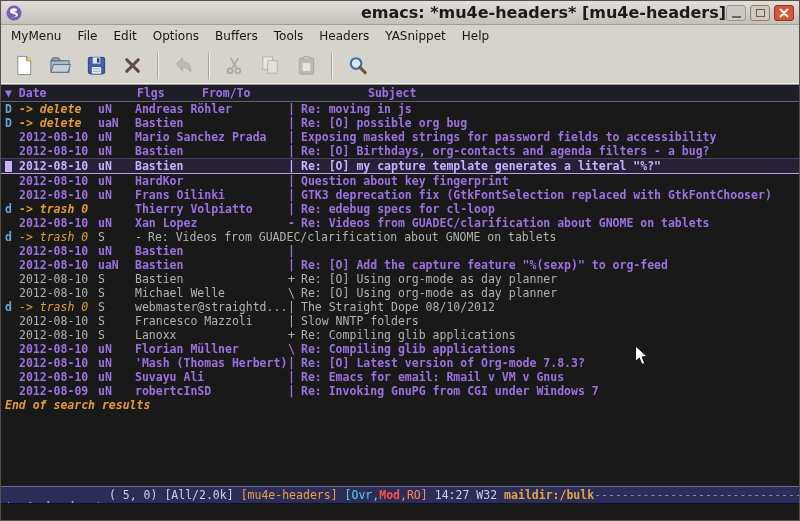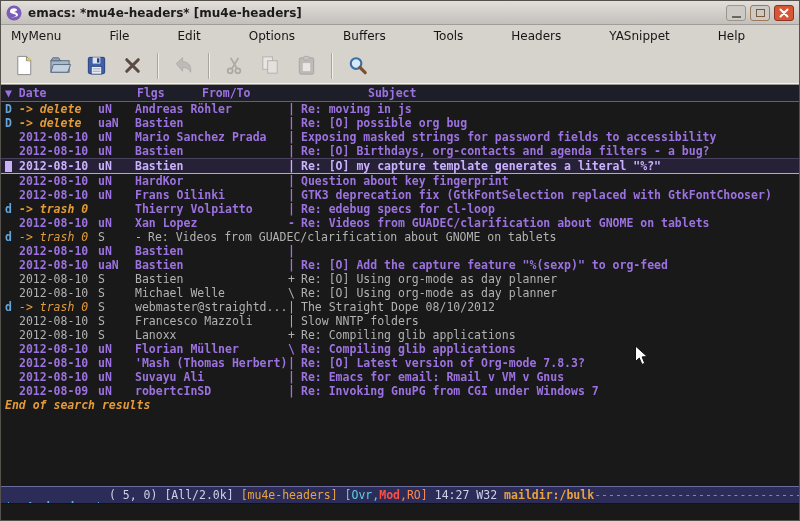--- a/index.html
+++ b/index.html
@@ -6,31 +6,31 @@
   html,body { width:800px; height:521px; background:#888; }
   body { font-family:"DejaVu Sans","Liberation Sans",sans-serif; }
 
   .window { width:800px; height:521px; border:1px solid #55514d; display:flex; flex-direction:column;
             background:var(--buffer_bg,#191919); position:relative; overflow:hidden; }
 
   
   .titlebar { flex:0 0 24px; background:linear-gradient(#e2dfdb,#c3bfba); border-bottom:1px solid #a09c98;
               display:flex; align-items:center; padding:0 5px; }
   .app-icon { width:16px; height:16px; margin-right:6px; flex:0 0 16px; }
-  .title { flex:1; text-align:left; font-size:12px; font-weight:bold; color:#1b1b1b; }
+  .title { flex:1; text-align:right; font-size:16px; font-weight:bold; color:#1b1b1b; }
   .win-buttons { display:flex; gap:4px; }
   .wbtn { width:20px; height:16px; border-radius:3px; display:flex; align-items:center; justify-content:center; }
   .wbtn.min { border:1px solid #9a968f; background:#cdc9c4; }
   .wbtn.min i { display:block; width:9px; height:2px; background:#6b675f; margin-top:8px; }
   .wbtn.max { border:1px solid #9a7a5a; background:#cdc9c4; }
   .wbtn.max i { display:block; width:9px; height:8px; border:1.5px solid #7a5a3a; }
   .wbtn.close { background:var(--close_btn,#d85535); border:1px solid #8a3520; }
 
   
-  .menubar { flex:0 0 22px; background:#d6d2cc; display:flex; align-items:center; padding:0 2px;gap:32px; }
+  .menubar { flex:0 0 22px; background:#d6d2cc; display:flex; align-items:center; padding:0 2px; }
   .menu-item { padding:3px 8px; font-size:12px; color:#161616; cursor:default; }
 
   
   .toolbar { flex:0 0 38px; background:#d6d2cc; border-bottom:1px solid #9a968f;
              box-shadow: inset 0 -1px 0 #f4f2ee; display:flex; align-items:center; padding:0 8px; }
   .tb-btn { width:30px; height:30px; margin-right:6px; border-radius:3px; display:flex; align-items:center; justify-content:center; }
   .tb-btn svg { width:23px; height:23px; }
   .tb-btn.disabled { opacity:.45; filter:grayscale(1); }
   .tb-sep { width:2px; height:26px; margin:0 9px 0 4px; border-left:1px solid #a8a49e; border-right:1px solid #f2efea; }
 

